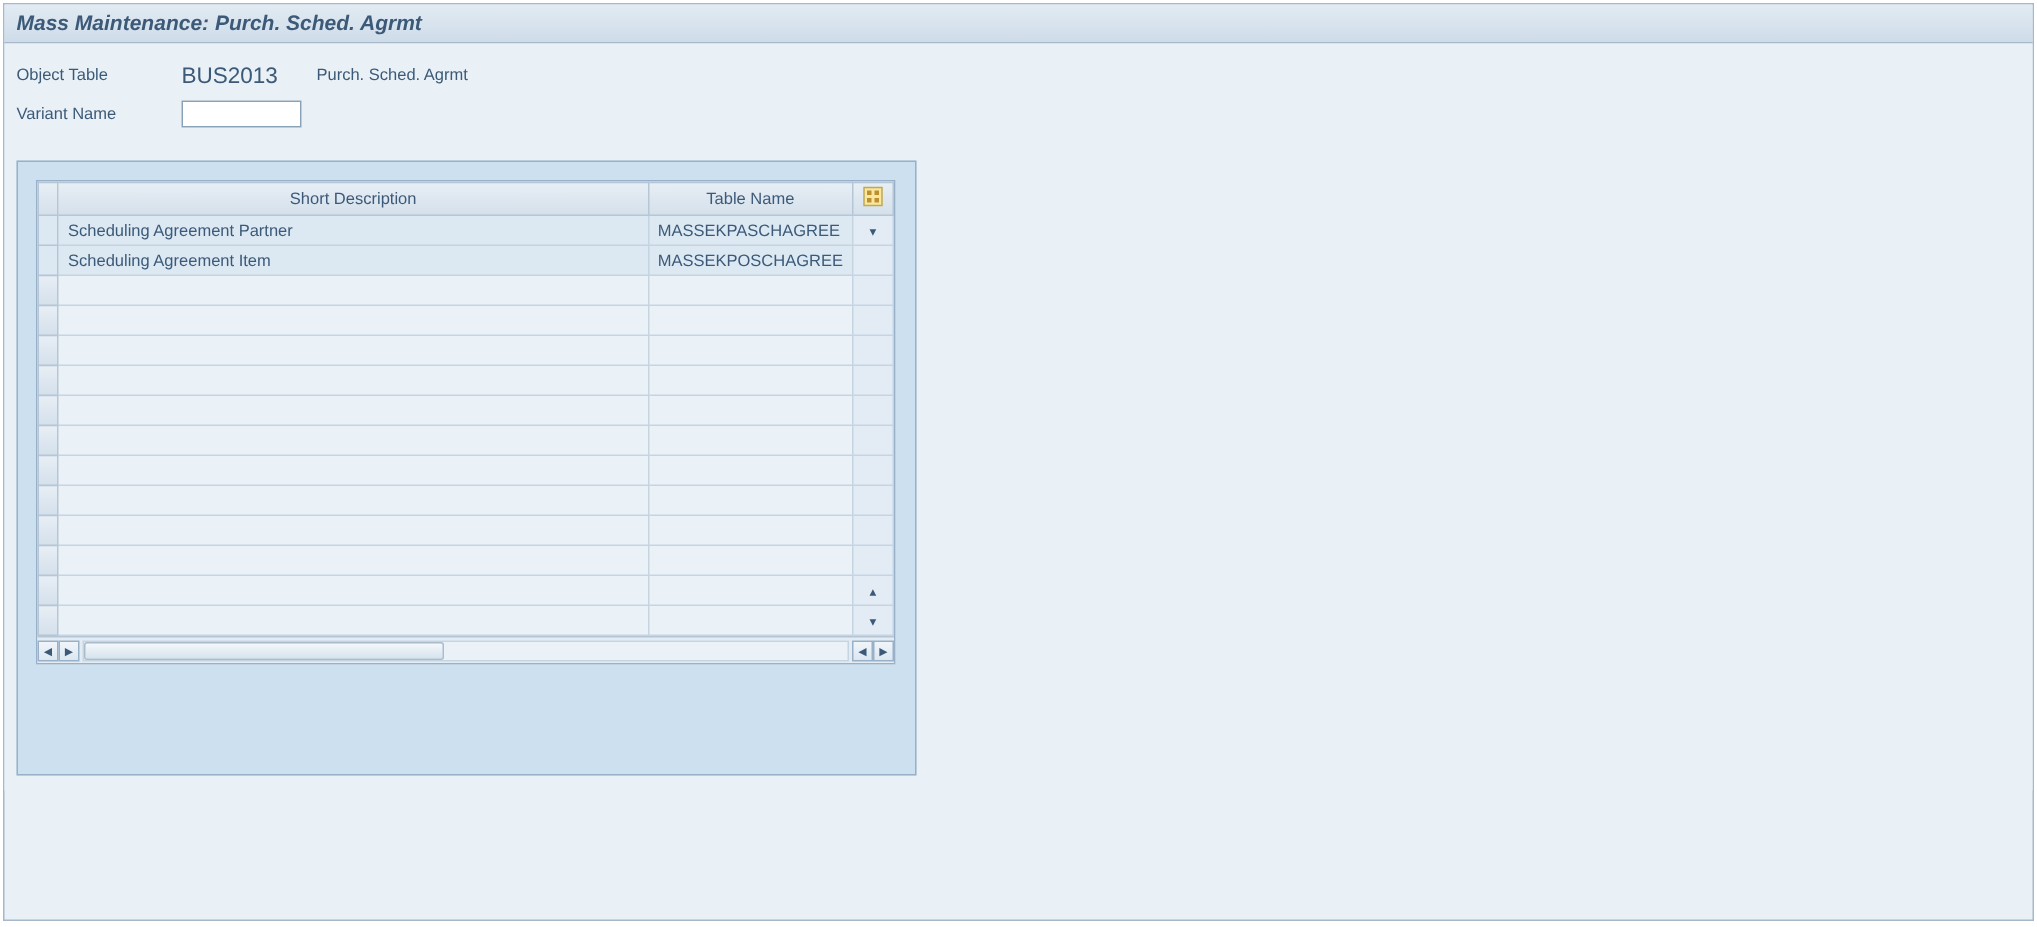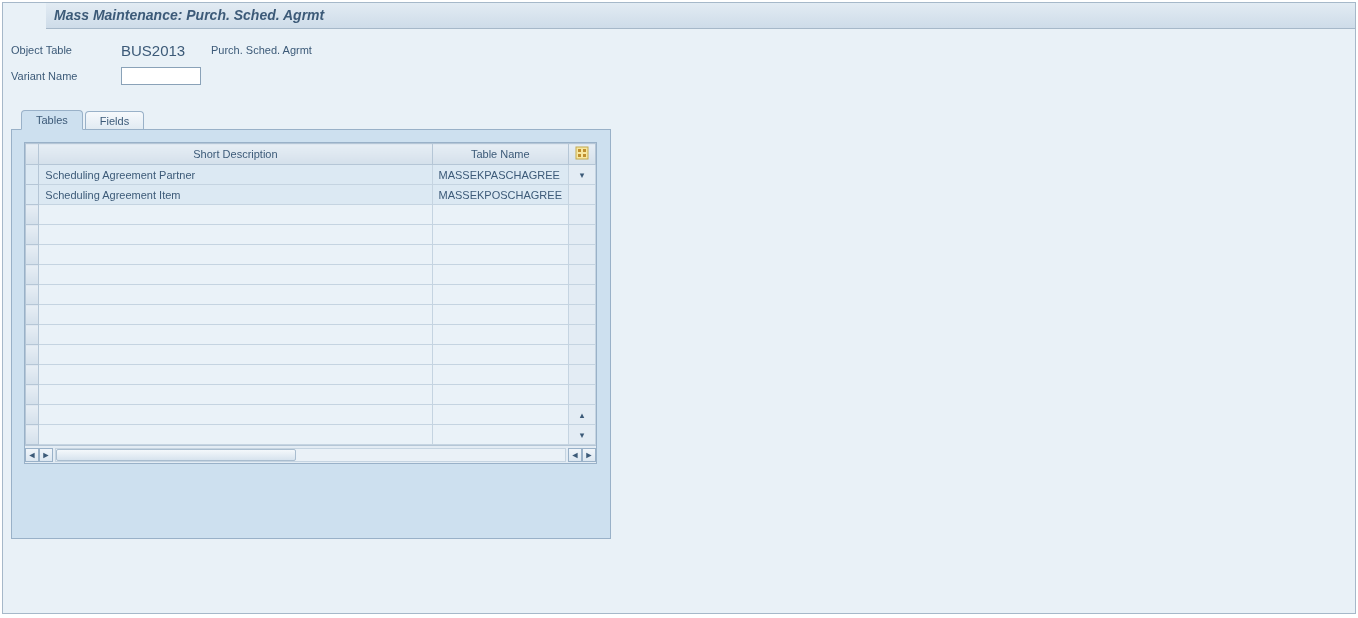--- a/index.html
+++ b/index.html
@@ -16,21 +16,20 @@
       border: 1px solid #a6b8c9;
       margin: 2px;
       height: 612px;
       background: #e9f1f7;
     }
     .title-bar {
       background: linear-gradient(to bottom, #e2ebf3 0%, #cedce9 100%);
       border-bottom: 1px solid #a6b8c9;
       padding: 4px 8px;
       height: 26px;
-      margin-left: 43px;
     }
     .title-bar h1 {
       font-size: 14px;
       font-style: italic;
       font-weight: bold;
       color: #3c5a78;
     }
     .toolbar {
       background: linear-gradient(to bottom, #f0f5fa 0%, #dce7f1 100%);
       border-bottom: 1px solid #a6b8c9;
@@ -228,24 +227,20 @@
       <span class="field-value">BUS2013</span>
       <span class="field-desc">Purch. Sched. Agrmt</span>
     </div>
 
     <div class="field-row">
       <span class="field-label">Variant Name</span>
       <input type="text" class="variant-input" value="" style="">
     </div>
 
     <div class="tab-container">
-      <div class="tab-strip">
-        <div class="tab active">Tables</div>
-        <div class="tab">Fields</div>
-      </div>
       <div class="tab-content">
 
         <div class="grid-wrapper">
           <table class="grid-table">
             <thead>
               <tr>
                 <th class="row-selector-head"></th>
                 <th style="width:410px">Short Description</th>
                 <th style="width:120px">Table Name</th>
                 <th class="config-icon-cell">

